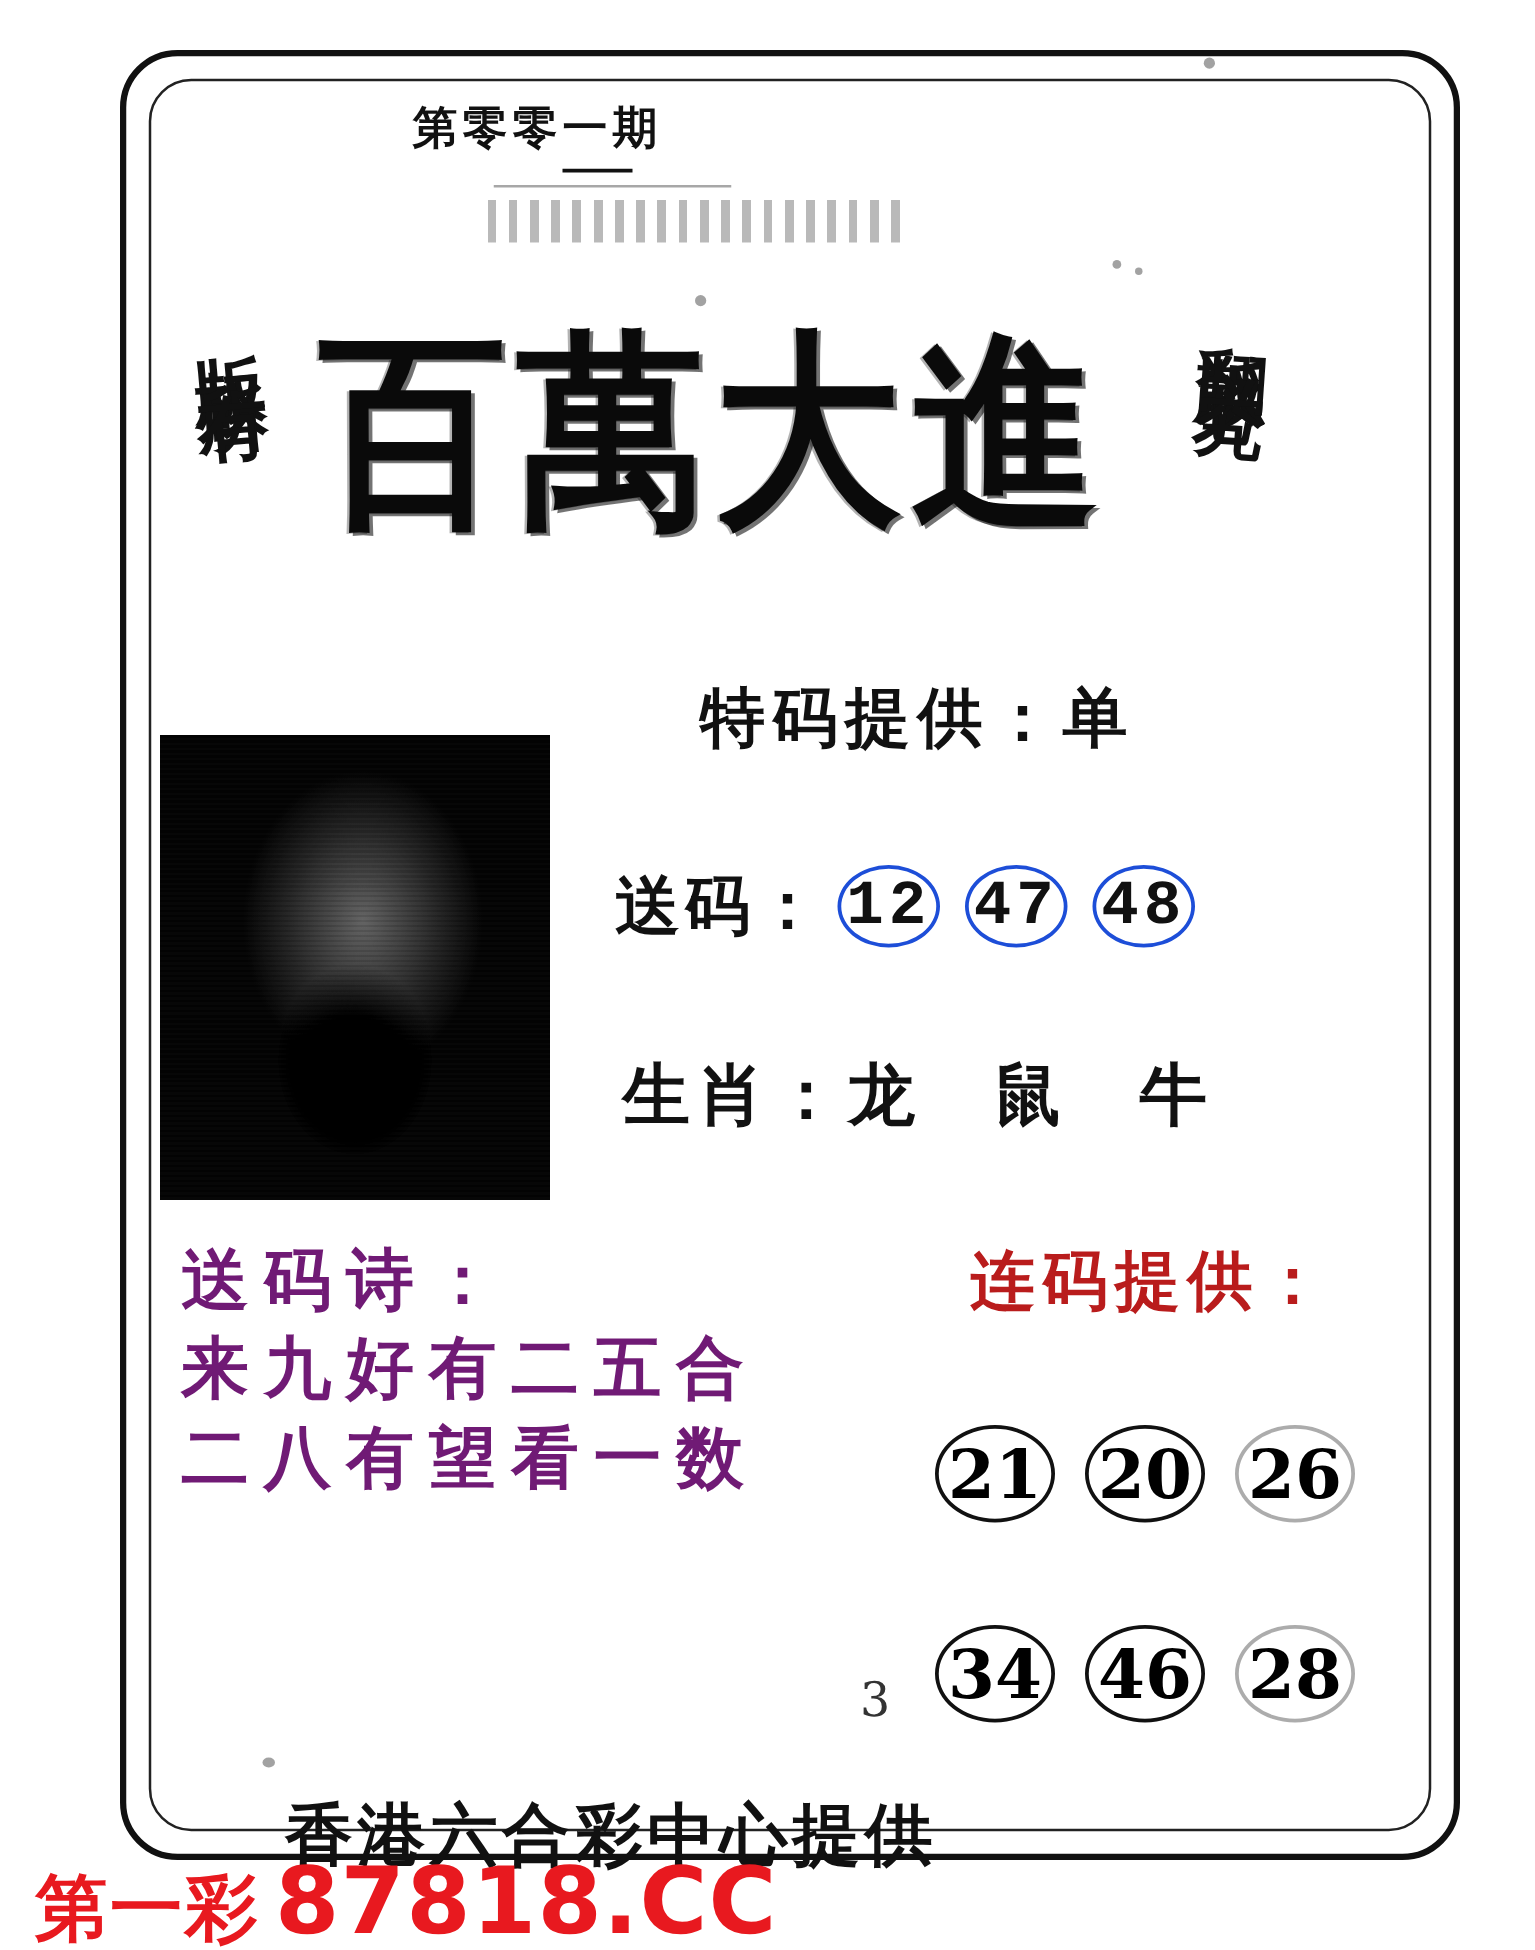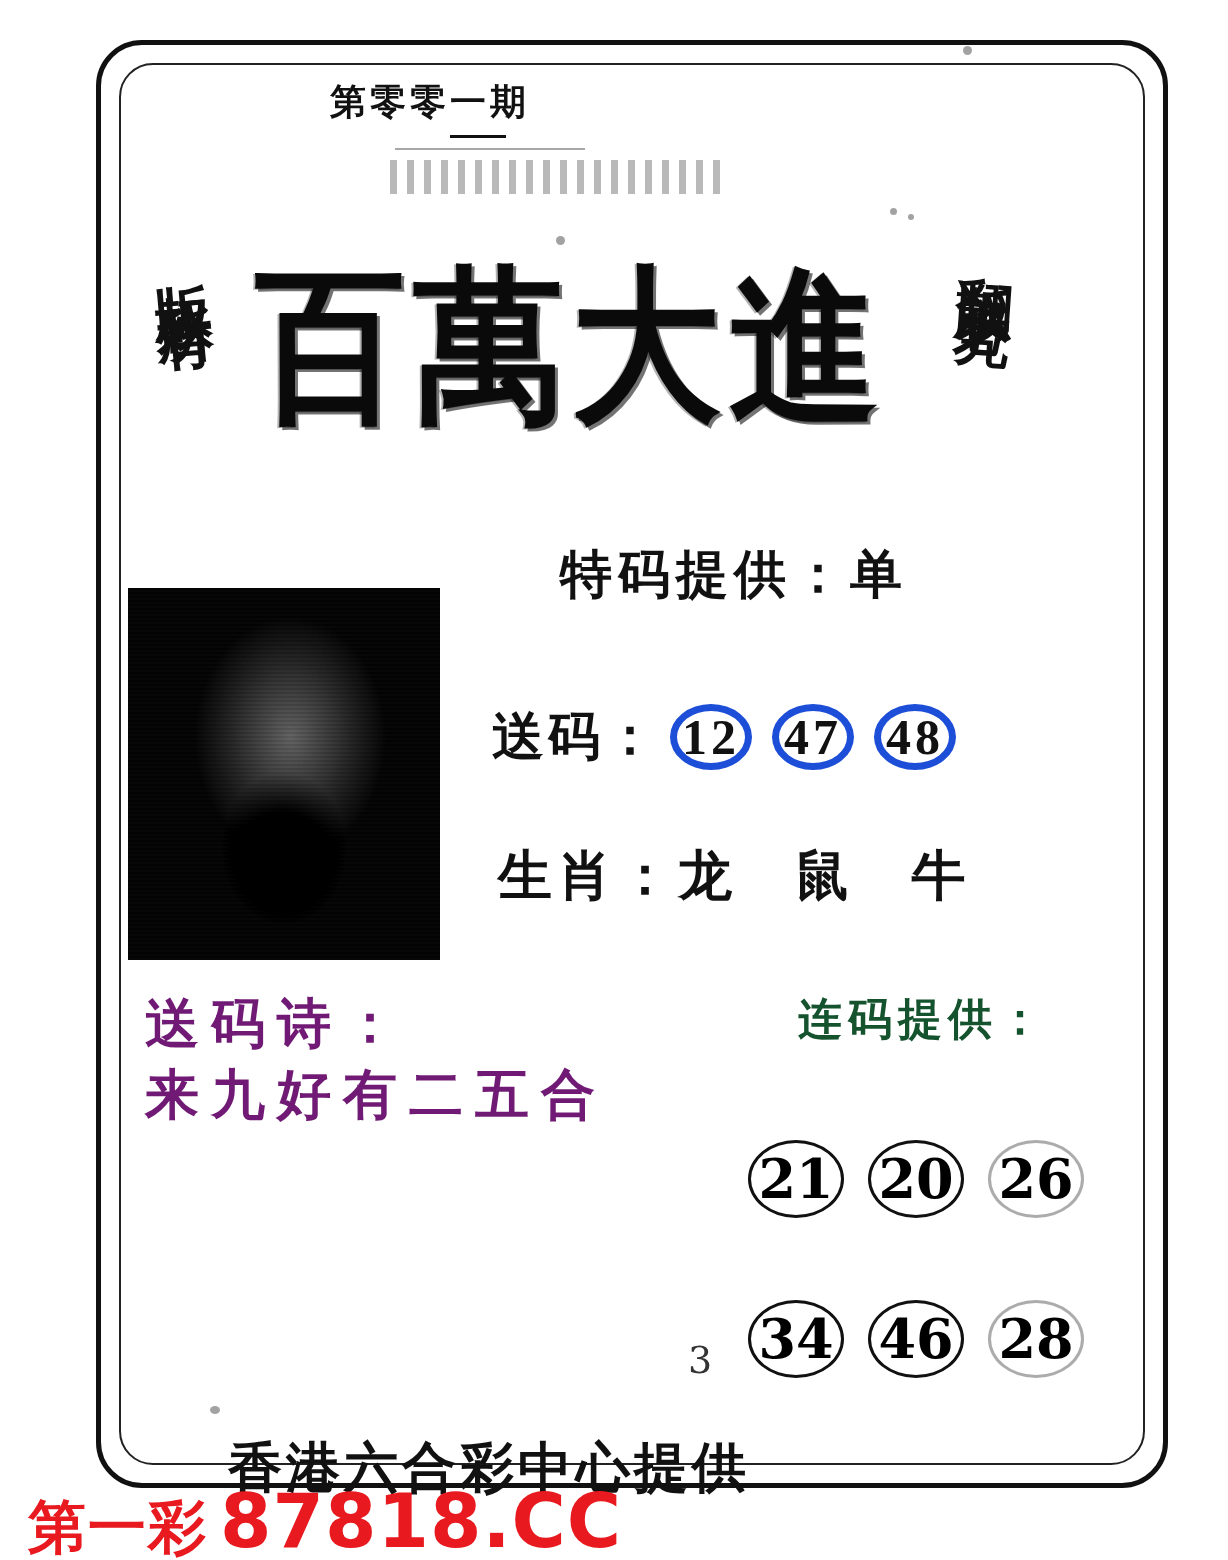--- a/index.html
+++ b/index.html
@@ -128,35 +128,34 @@
   #send-line {
     position: absolute;
     left: 492px;
     top: 690px;
     font-size: 52px;
     font-weight: bold;
     letter-spacing: 4px;
     color: #111;
     display: flex;
     align-items: center;
-    margin-top: 12px;
   }
   #send-line .lbl { margin-right: 10px; }
   .num-circle {
     display: inline-flex;
     align-items: center;
     justify-content: center;
     width: 82px;
     height: 66px;
-    border: 7px solid #1d4ed8;
+    border: 3px solid #1d4ed8;
     border-radius: 50%;
     margin-right: 20px;
     font-size: 50px;
     font-weight: bold;
-    font-family: Liberation Serif, serif;
+    font-family: Liberation Mono, monospace;
     box-sizing: border-box;
   }
   #zodiac-line {
     position: absolute;
     left: 498px;
     top: 840px;
     font-size: 54px;
     font-weight: bold;
     letter-spacing: 6px;
     color: #111;
@@ -194,26 +193,26 @@
     font-size: 54px;
     font-weight: bold;
     line-height: 1.32;
     letter-spacing: 12px;
     font-family: "DejaVu Serif", serif;
   }
 
   
   #lianma-title {
     position: absolute;
-    left: 798px;
+    left: 776px;
     top: 990px;
-    font-size: 44px;
+    font-size: 52px;
     font-weight: bold;
     letter-spacing: 6px;
-    color: #14532d;
+    color: #b91c1c;
   }
   .lianma-row {
     position: absolute;
     display: flex;
     align-items: flex-start;
   }
   #lianma-row1 { left: 748px; top: 1140px; }
   #lianma-row2 { left: 748px; top: 1300px; }
   .big-circle {
     display: inline-flex;
@@ -308,20 +307,21 @@
   <span class="num-circle">48</span>
 </div>
 
 <div id="zodiac-line">
   <span>生肖：</span><span class="animals">龙 鼠 牛</span>
 </div>
 
 <div id="poem">
   <div>送码诗：</div>
   <div>来九好有二五合</div>
+  <div>二八有望看一数</div>
 </div>
 
 <div id="lianma-title">连码提供：</div>
 
 <div class="lianma-row" id="lianma-row1">
   <span class="big-circle">21</span>
   <span class="big-circle">20</span>
   <span class="big-circle faint">26</span>
 </div>
 

